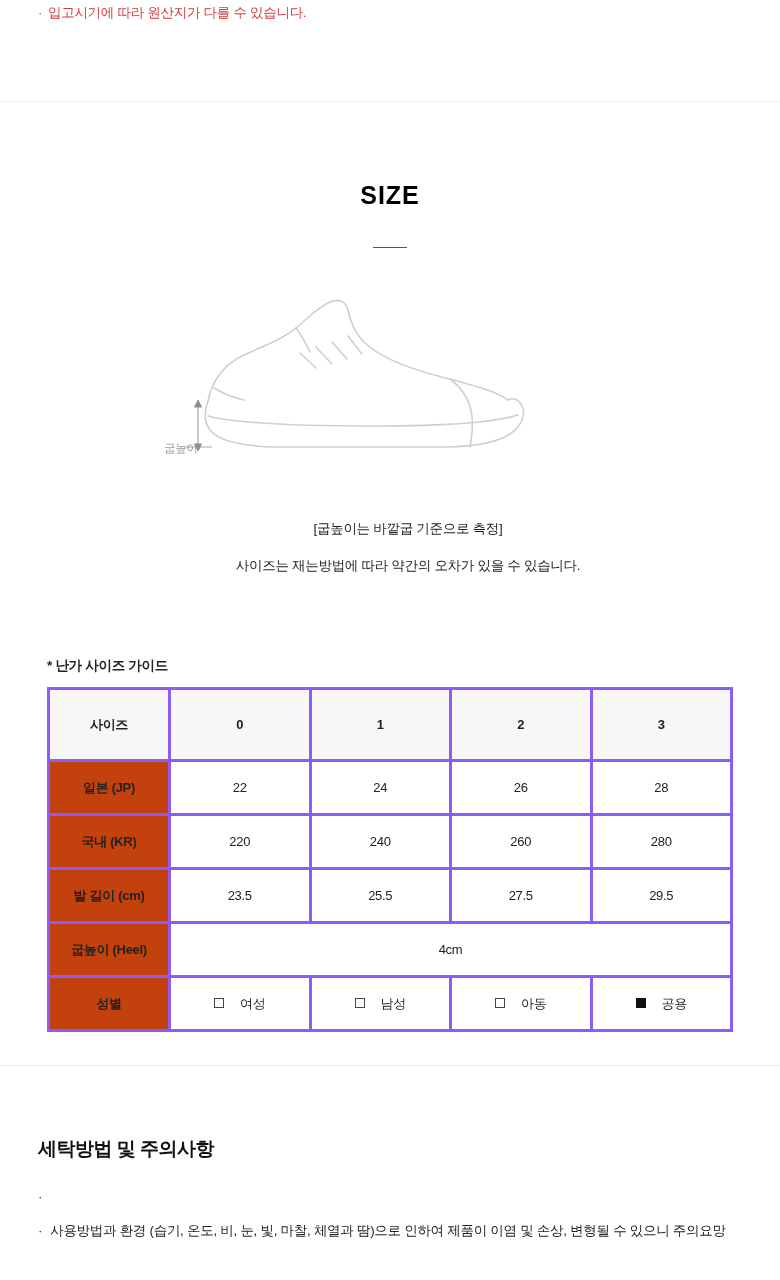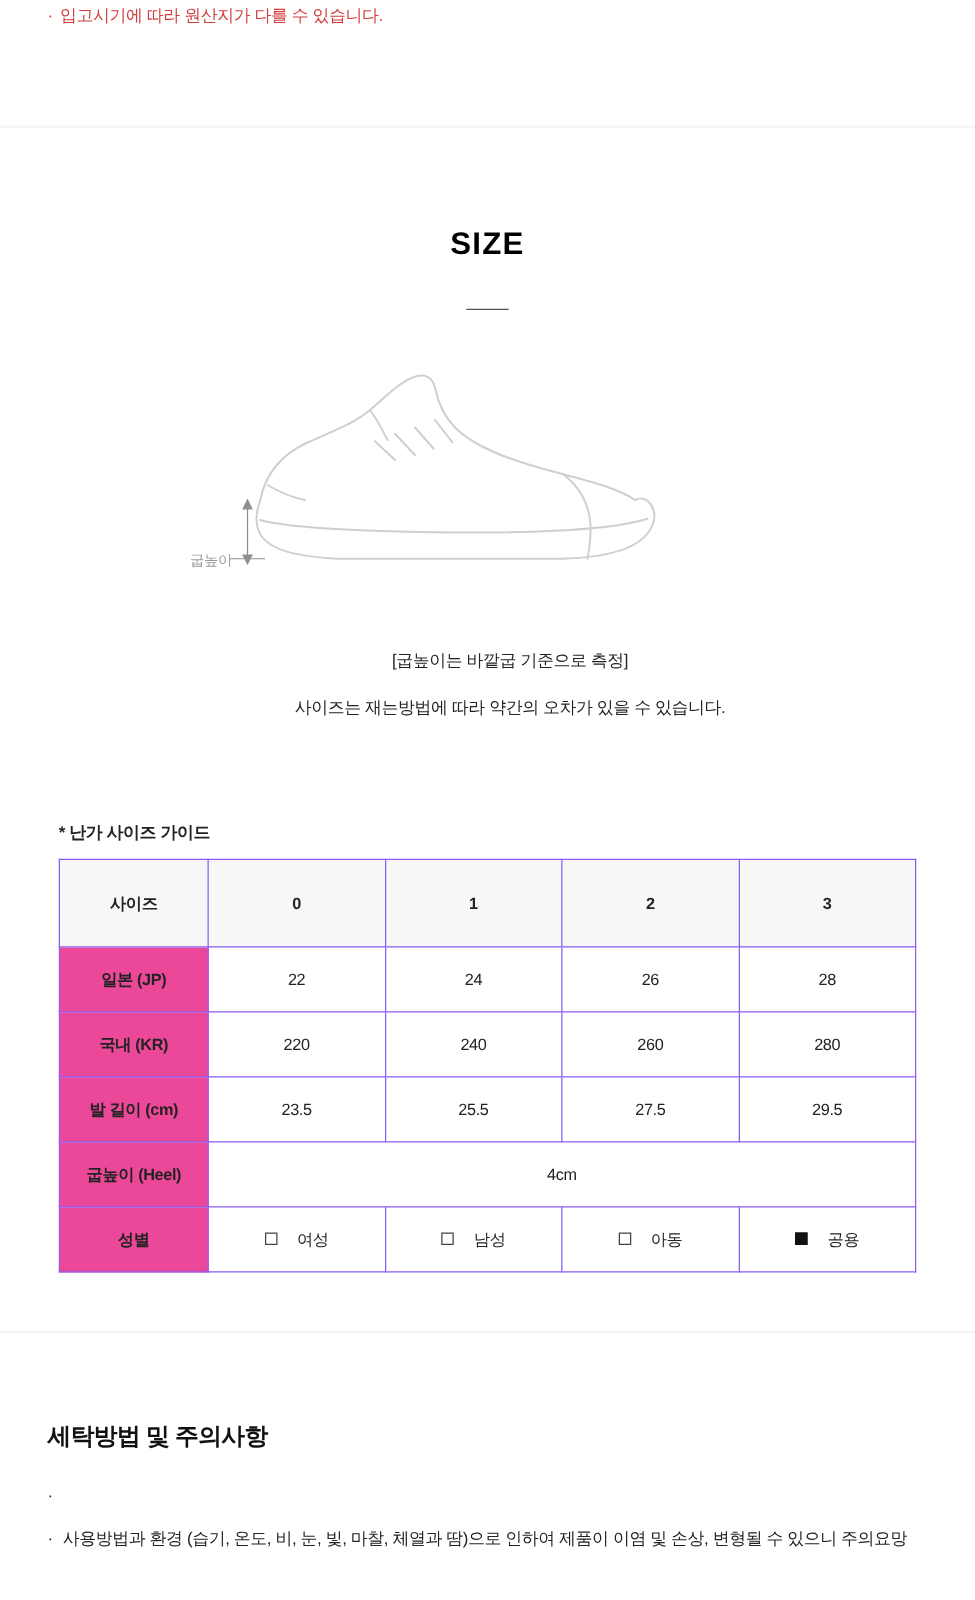--- a/index.html
+++ b/index.html
@@ -71,21 +71,21 @@
     height: 215px;
     margin-top: 28px;
   }
   .shoe-svg {
     position: absolute;
     left: 150px;
     top: 0;
   }
   .heel-label {
     position: absolute;
-    left: 152px;
+    left: 164px;
     top: 339px;
     font-size: 11.5px;
     color: #9a9a9a;
     letter-spacing: -0.3px;
   }
 
   .measure-note {
     text-align: center;
     font-size: 13.5px;
     color: #222222;
@@ -111,35 +111,35 @@
   
   table.size-table {
     position: absolute;
     left: 47px;
     top: 585px;
     width: 686px;
     border-collapse: collapse;
     table-layout: fixed;
   }
   table.size-table td, table.size-table th {
-    border: 1px solid #8b5cf6;
+    border: 3px solid #8b5cf6;
     height: 49px;
     font-size: 13px;
     text-align: center;
     color: #222222;
     font-weight: normal;
     letter-spacing: -0.3px;
   }
   table.size-table tr.head td {
     background: #f7f7f7;
     height: 67px;
     font-weight: bold;
   }
   table.size-table td.rowhead {
-    background: #ec4899;
+    background: #c2410c;
     font-weight: bold;
     width: 116px;
   }
   table.size-table tr.head td.rowhead {
     background: #f7f7f7;
   }
   .gender-cell {
     display: inline-flex;
     align-items: center;
     gap: 16px;

